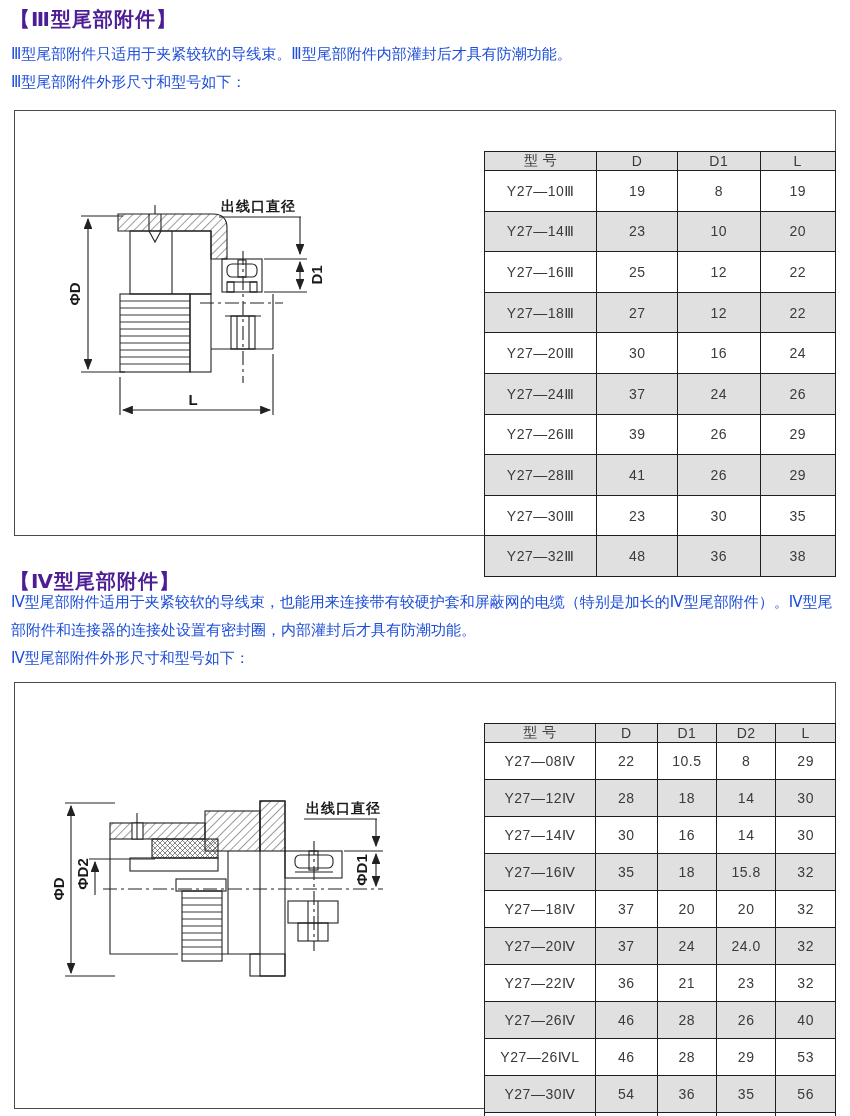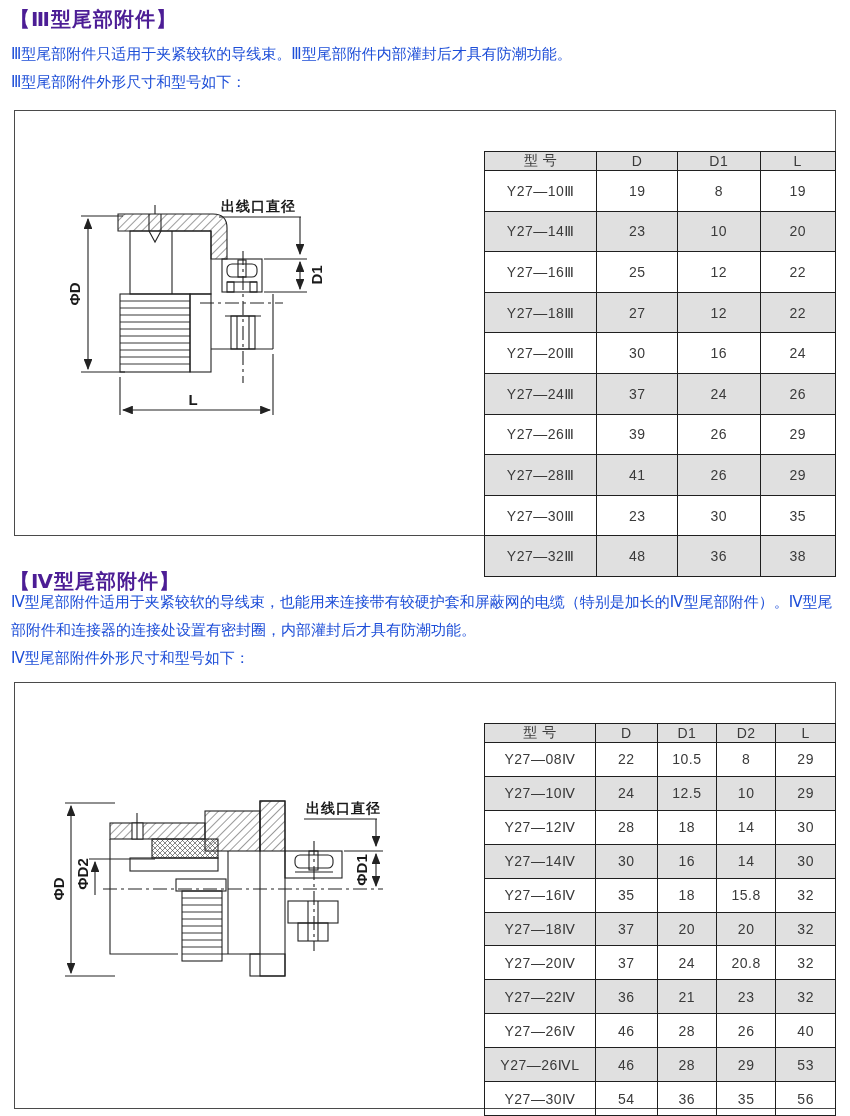--- a/index.html
+++ b/index.html
@@ -301,27 +301,20 @@
       </thead>
       <tbody>
         <tr>
           <td>Y27—08Ⅳ</td>
           <td>22</td>
           <td>10.5</td>
           <td>8</td>
           <td>29</td>
         </tr>
         <tr>
-          <td>Y27—10Ⅳ</td>
-          <td>24</td>
-          <td>12.5</td>
-          <td>10</td>
-          <td>29</td>
-        </tr>
-        <tr>
           <td>Y27—12Ⅳ</td>
           <td>28</td>
           <td>18</td>
           <td>14</td>
           <td>30</td>
         </tr>
         <tr>
           <td>Y27—14Ⅳ</td>
           <td>30</td>
           <td>16</td>
@@ -339,21 +332,21 @@
           <td>Y27—18Ⅳ</td>
           <td>37</td>
           <td>20</td>
           <td>20</td>
           <td>32</td>
         </tr>
         <tr>
           <td>Y27—20Ⅳ</td>
           <td>37</td>
           <td>24</td>
-          <td>20.8</td>
+          <td>24.0</td>
           <td>32</td>
         </tr>
         <tr>
           <td>Y27—22Ⅳ</td>
           <td>36</td>
           <td>21</td>
           <td>23</td>
           <td>32</td>
         </tr>
         <tr>

